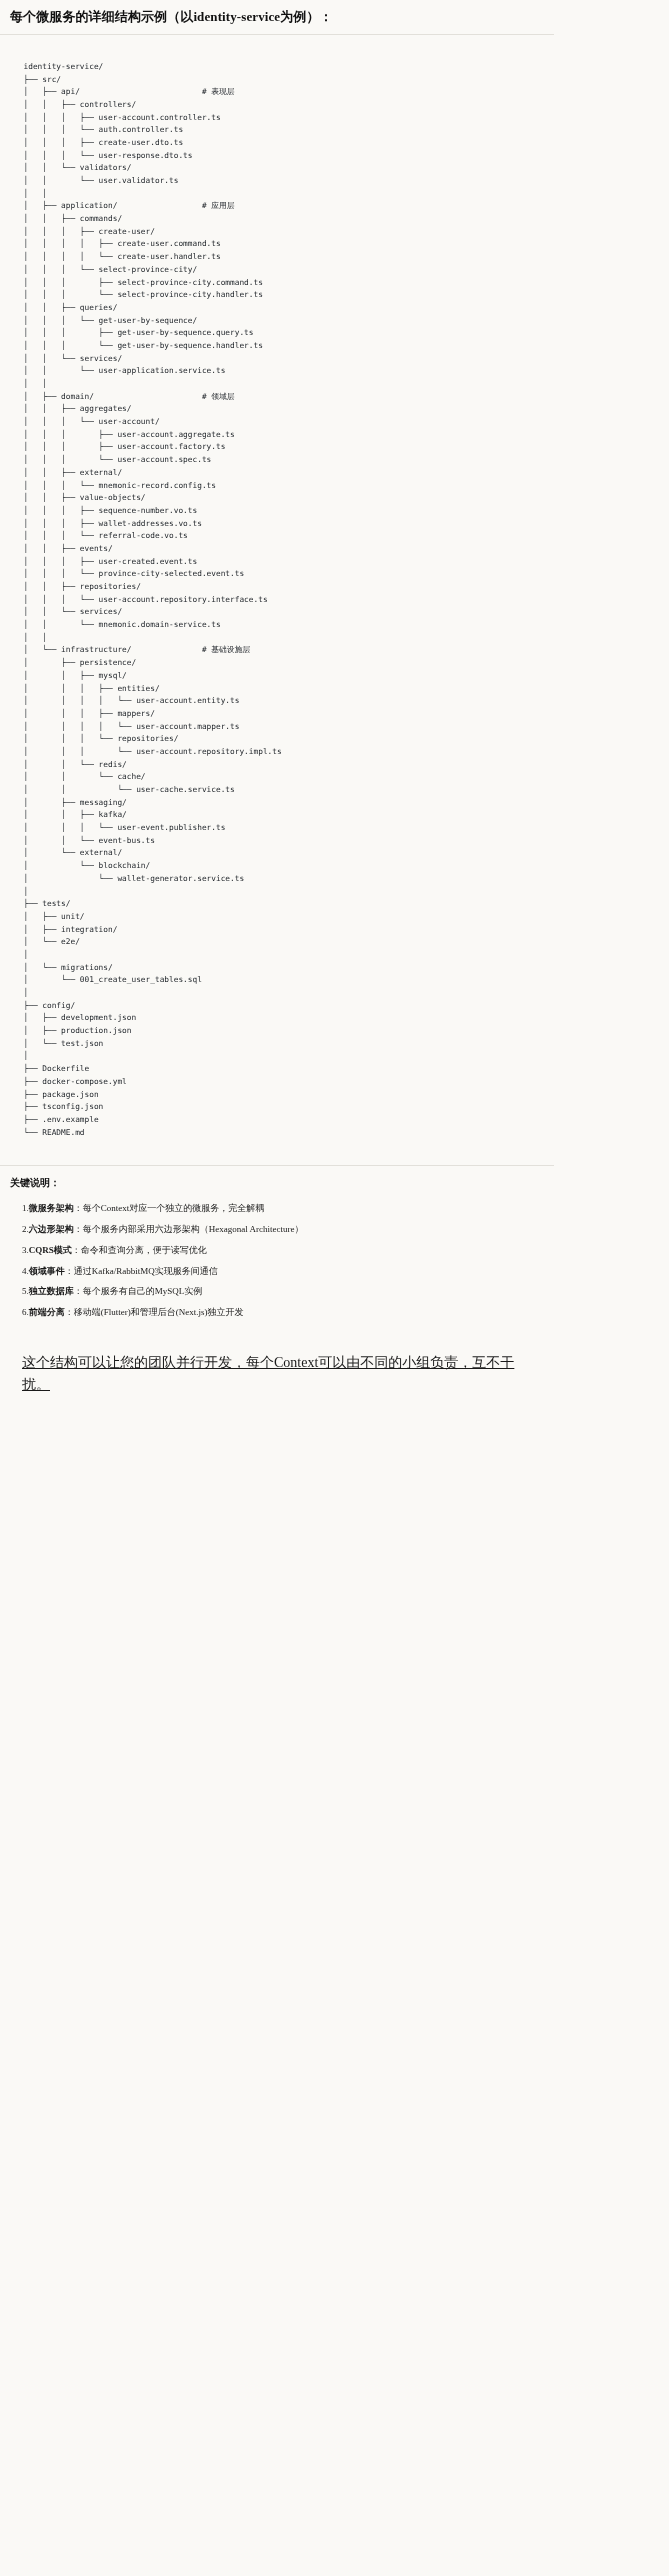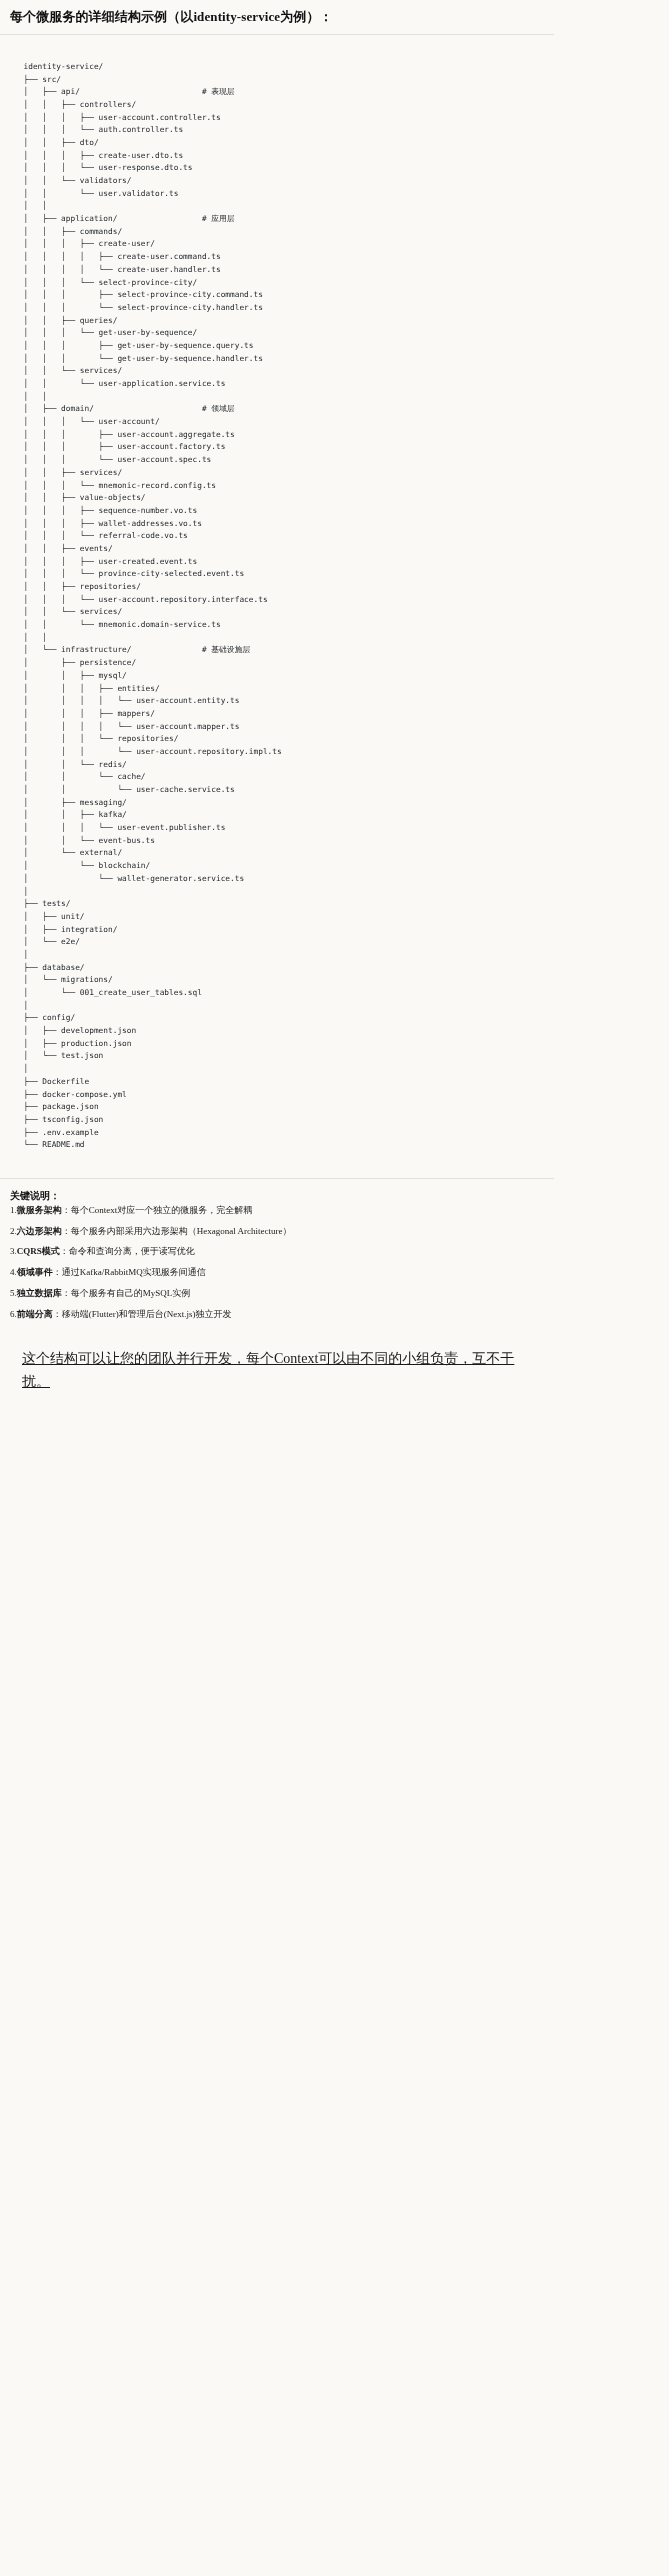--- a/index.html
+++ b/index.html
@@ -57,21 +57,21 @@
   }
   .kp-title {
     font-family: "Liberation Serif", serif;
     font-weight: bold;
     font-size: 10px;
     color: #111111;
     margin: 0 0 1px 0;
     line-height: 1.5;
   }
   .kp-list {
-    margin: 0;
+    margin: 12px;
     padding: 0;
     list-style: none;
   }
   .kp-item {
     font-family: "Liberation Serif", serif;
     font-size: 9px;
     line-height: 1.55;
     color: #1a1a1a;
     margin: 0 0 6.9px 0;
     display: block;
@@ -108,21 +108,20 @@
   <hr class="rule">
 
   <div class="tree-block">
     <div id="tree-lines">
         <div class="tree-line">identity-service/</div>
         <div class="tree-line">├── src/</div>
         <div class="tree-line">│   ├── api/                          # 表现层</div>
         <div class="tree-line">│   │   ├── controllers/</div>
         <div class="tree-line">│   │   │   ├── user-account.controller.ts</div>
         <div class="tree-line">│   │   │   └── auth.controller.ts</div>
-        <div class="tree-line">│   │   ├── dto/</div>
         <div class="tree-line">│   │   │   ├── create-user.dto.ts</div>
         <div class="tree-line">│   │   │   └── user-response.dto.ts</div>
         <div class="tree-line">│   │   └── validators/</div>
         <div class="tree-line">│   │       └── user.validator.ts</div>
         <div class="tree-line">│   │</div>
         <div class="tree-line">│   ├── application/                  # 应用层</div>
         <div class="tree-line">│   │   ├── commands/</div>
         <div class="tree-line">│   │   │   ├── create-user/</div>
         <div class="tree-line">│   │   │   │   ├── create-user.command.ts</div>
         <div class="tree-line">│   │   │   │   └── create-user.handler.ts</div>
@@ -130,25 +129,26 @@
         <div class="tree-line">│   │   │       ├── select-province-city.command.ts</div>
         <div class="tree-line">│   │   │       └── select-province-city.handler.ts</div>
         <div class="tree-line">│   │   ├── queries/</div>
         <div class="tree-line">│   │   │   └── get-user-by-sequence/</div>
         <div class="tree-line">│   │   │       ├── get-user-by-sequence.query.ts</div>
         <div class="tree-line">│   │   │       └── get-user-by-sequence.handler.ts</div>
         <div class="tree-line">│   │   └── services/</div>
         <div class="tree-line">│   │       └── user-application.service.ts</div>
         <div class="tree-line">│   │</div>
         <div class="tree-line">│   ├── domain/                       # 领域层</div>
+        <div class="tree-line">│   │   ├── aggregates/</div>
         <div class="tree-line">│   │   │   └── user-account/</div>
         <div class="tree-line">│   │   │       ├── user-account.aggregate.ts</div>
         <div class="tree-line">│   │   │       ├── user-account.factory.ts</div>
         <div class="tree-line">│   │   │       └── user-account.spec.ts</div>
-        <div class="tree-line">│   │   ├── services/</div>
+        <div class="tree-line">│   │   ├── external/</div>
         <div class="tree-line">│   │   │   └── mnemonic-record.config.ts</div>
         <div class="tree-line">│   │   ├── value-objects/</div>
         <div class="tree-line">│   │   │   ├── sequence-number.vo.ts</div>
         <div class="tree-line">│   │   │   ├── wallet-addresses.vo.ts</div>
         <div class="tree-line">│   │   │   └── referral-code.vo.ts</div>
         <div class="tree-line">│   │   ├── events/</div>
         <div class="tree-line">│   │   │   ├── user-created.event.ts</div>
         <div class="tree-line">│   │   │   └── province-city-selected.event.ts</div>
         <div class="tree-line">│   │   ├── repositories/</div>
         <div class="tree-line">│   │   │   └── user-account.repository.interface.ts</div>
@@ -173,21 +173,20 @@
         <div class="tree-line">│       │   └── event-bus.ts</div>
         <div class="tree-line">│       └── external/</div>
         <div class="tree-line">│           └── blockchain/</div>
         <div class="tree-line">│               └── wallet-generator.service.ts</div>
         <div class="tree-line">│</div>
         <div class="tree-line">├── tests/</div>
         <div class="tree-line">│   ├── unit/</div>
         <div class="tree-line">│   ├── integration/</div>
         <div class="tree-line">│   └── e2e/</div>
         <div class="tree-line">│</div>
-        <div class="tree-line">├── database/</div>
         <div class="tree-line">│   └── migrations/</div>
         <div class="tree-line">│       └── 001_create_user_tables.sql</div>
         <div class="tree-line">│</div>
         <div class="tree-line">├── config/</div>
         <div class="tree-line">│   ├── development.json</div>
         <div class="tree-line">│   ├── production.json</div>
         <div class="tree-line">│   └── test.json</div>
         <div class="tree-line">│</div>
         <div class="tree-line">├── Dockerfile</div>
         <div class="tree-line">├── docker-compose.yml</div>

